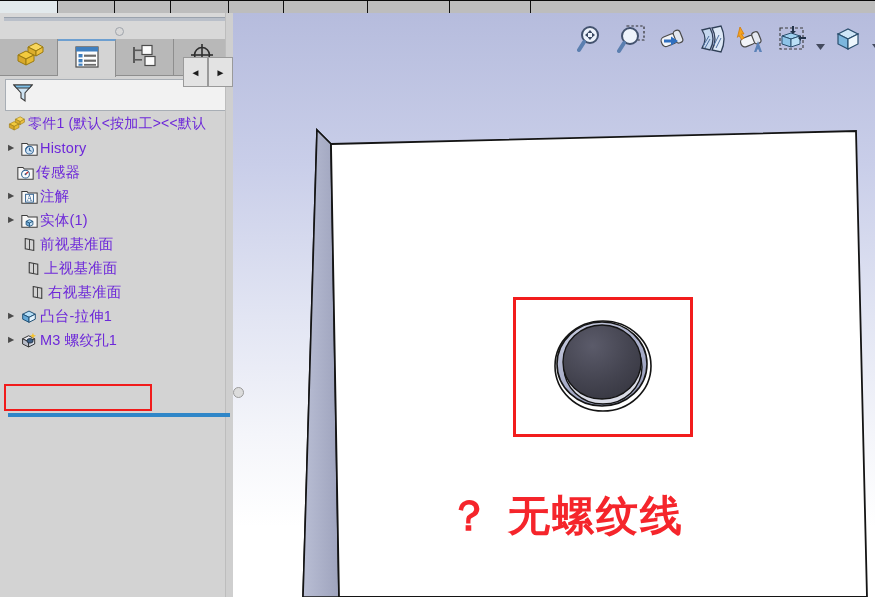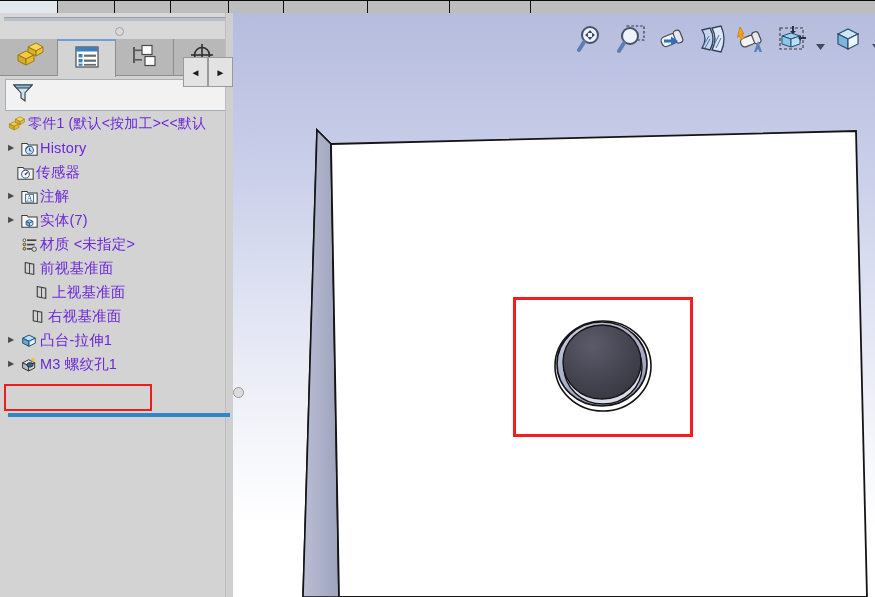--- a/index.html
+++ b/index.html
@@ -203,48 +203,33 @@
         <div class="trow" style="padding-left: 4px;">
           <span class="arrow">▶</span>
           <span class="ico">
             <svg width="17" height="17" viewBox="0 0 20 20">
       <path d="M1 4 h6 l1.6 2 H19 v12 H1 z" fill="#f7f7f7" stroke="#3c3c3c" stroke-width="1.2"></path>
       <polygon points="6,11 10,9 14,11 10,13" fill="#9fd0ef" stroke="#20527a"></polygon>
       <polygon points="6,11 10,13 10,17 6,15" fill="#6fa9d6" stroke="#20527a"></polygon>
       <polygon points="10,13 14,11 14,15 10,17" fill="#cbe6f9" stroke="#20527a"></polygon>
             </svg>
           </span>
-          <span class="lbl">实体(7)</span>
-        </div>
-        <div class="trow" style="padding-left: 4px;">
-          <span class="arrow"></span>
-          <span class="ico">
-            <svg width="17" height="17" viewBox="0 0 20 20">
-      <circle cx="4" cy="5" r="1.6" fill="#fdfdfd" stroke="#3c3c3c"></circle>
-      <circle cx="4" cy="10" r="1.6" fill="#f2c235" stroke="#3c3c3c"></circle>
-      <circle cx="4" cy="15" r="1.6" fill="#f2c235" stroke="#3c3c3c"></circle>
-      <rect x="7" y="4" width="11" height="1.8" fill="#3c3c3c"></rect>
-      <rect x="7" y="9.2" width="9" height="1.8" fill="#3c3c3c"></rect>
-      <rect x="7" y="14.3" width="6" height="1.8" fill="#3c3c3c"></rect>
-      <circle cx="15.5" cy="15.5" r="2.6" fill="#d9d9d9" stroke="#3c3c3c"></circle>
-            </svg>
-          </span>
-          <span class="lbl">材质 &lt;未指定&gt;</span>
+          <span class="lbl">实体(1)</span>
         </div>
         <div class="trow" style="padding-left: 4px;">
           <span class="arrow"></span>
           <span class="ico">
             <svg width="17" height="17" viewBox="0 0 20 20">
       <path d="M5 3 L15 5 L15 17 L5 15 Z" fill="none" stroke="#3c3c3c" stroke-width="1.3"></path>
       <line x1="10" y1="4" x2="10" y2="16" stroke="#3c3c3c" stroke-width="1.1"></line>
             </svg>
           </span>
           <span class="lbl">前视基准面</span>
         </div>
-        <div class="trow" style="padding-left: 16px;">
+        <div class="trow" style="padding-left: 8px;">
           <span class="arrow"></span>
           <span class="ico">
             <svg width="17" height="17" viewBox="0 0 20 20">
       <path d="M5 3 L15 5 L15 17 L5 15 Z" fill="none" stroke="#3c3c3c" stroke-width="1.3"></path>
       <line x1="10" y1="4" x2="10" y2="16" stroke="#3c3c3c" stroke-width="1.1"></line>
             </svg>
           </span>
           <span class="lbl">上视基准面</span>
         </div>
         <div class="trow" style="padding-left: 12px;">
@@ -418,15 +403,18 @@
         <span>
           <svg width="9" height="6" viewBox="0 0 9 6">
               <path d="M0 0 L9 0 L4.5 6 Z" fill="#444a5e"></path>
             </svg>
         </span>
       </div>
     </div>
 
     <div class="annot">
       <div class="redbox"></div>
+      <div class="redtext">
+        <span class="qm">？</span><span>无螺纹线</span>
+      </div>
     </div>
   </div>
 </div>
 
 </body></html>

